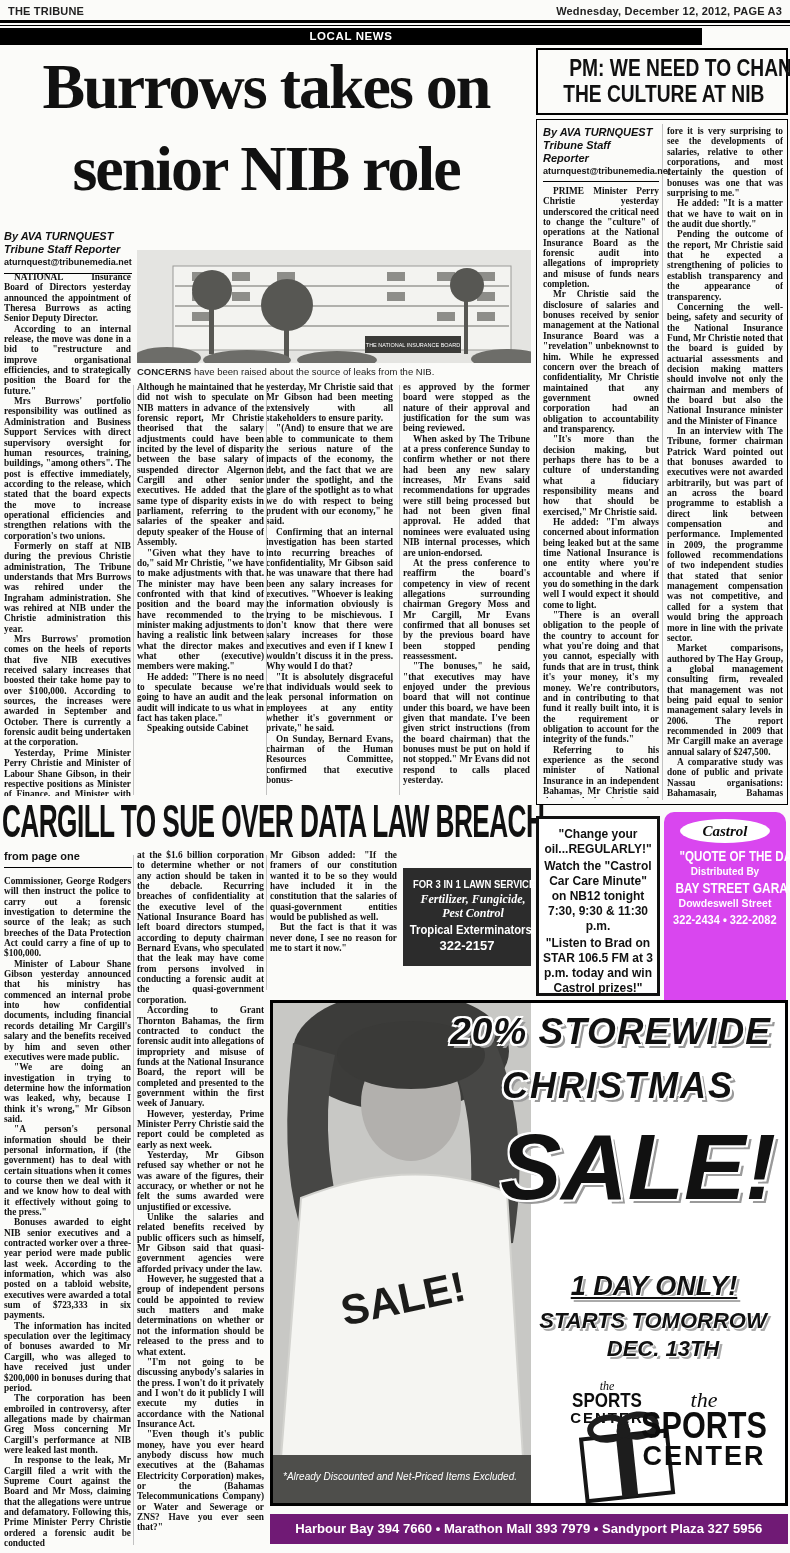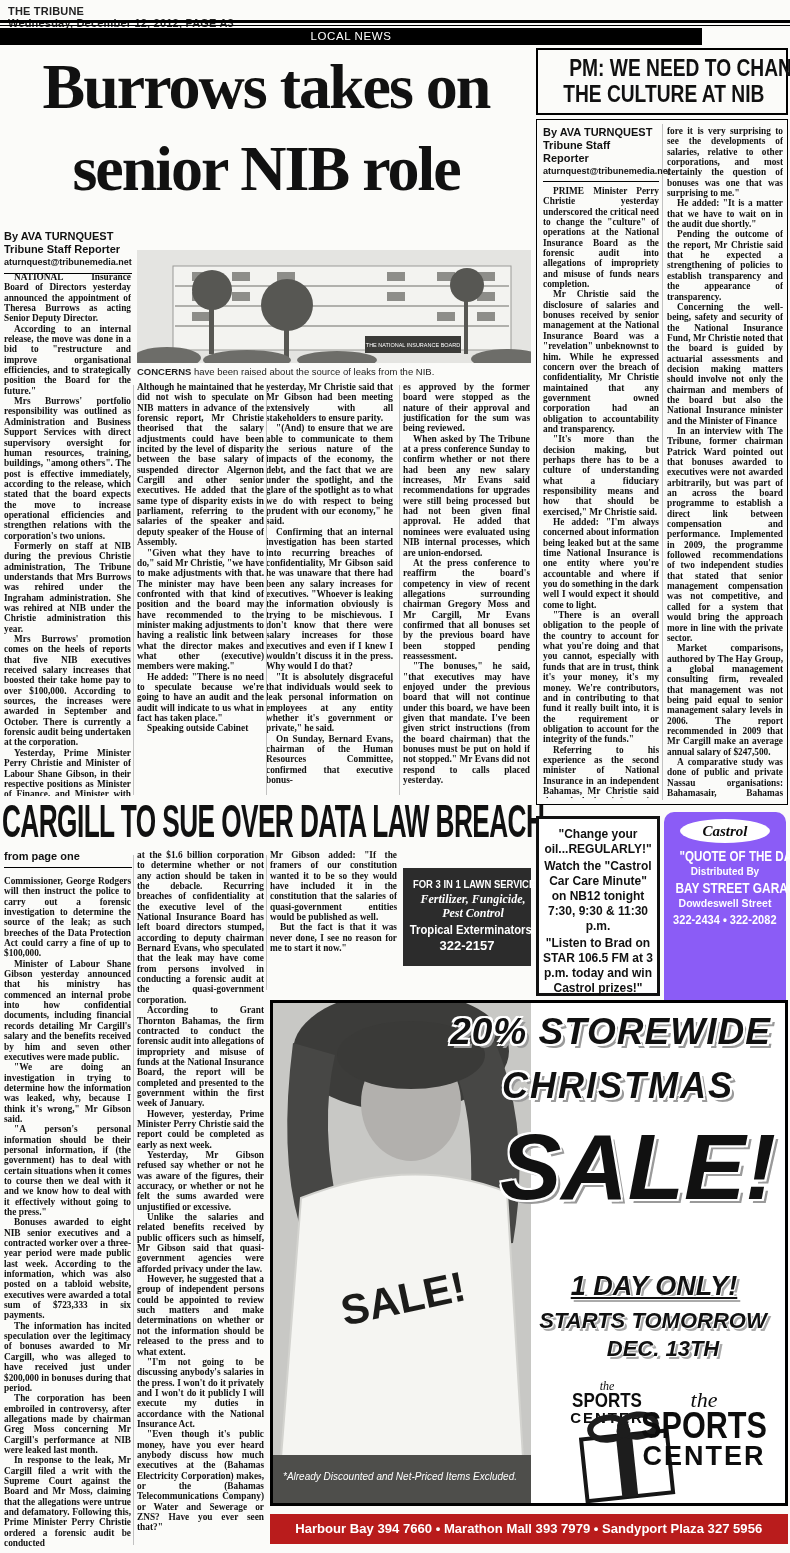--- a/index.html
+++ b/index.html
@@ -2,32 +2,32 @@
 <html><head>
 <meta charset="utf-8">
 <style>
   html,body{margin:0;padding:0;background:#8a8a8a;}
   .page{position:relative;width:790px;height:1553px;margin:0 auto;background:#fbfbf9;color:#111;
         font-family:"Liberation Sans",sans-serif;overflow:hidden;}
   .abs{position:absolute;}
 
   
   .masthead{top:5px;left:8px;right:8px;display:flex;justify-content:space-between;
-            font-size:11px;font-weight:bold;color:#222;letter-spacing:.2px;flex-direction:column;}
+            font-size:11px;font-weight:bold;color:#222;letter-spacing:.2px;}
   .rule-thick{top:20px;left:0;width:790px;height:3px;background:#000;}
   .rule-thin{top:25px;left:0;width:790px;height:1px;background:#000;}
   .section-bar{top:28px;left:0;width:702px;height:17px;background:#000;color:#fff;
-               font-size:11.5px;font-weight:normal;letter-spacing:.6px;text-align:center;line-height:17px;}
+               font-size:11.5px;font-weight:bold;letter-spacing:.6px;text-align:center;line-height:17px;}
 
   
   .b-headline{top:46px;left:0;width:532px;text-align:center;
               font-family:"Liberation Serif","DejaVu Serif",serif;font-weight:bold;
               font-size:64px;line-height:82px;letter-spacing:-2px;}
   .byline{left:4px;width:128px;border-bottom:1px solid #000;padding-bottom:5px;}
-  .byline .by{font-size:11px;font-weight:bold;line-height:13px;}
+  .byline .by{font-size:11px;font-weight:bold;line-height:13px;font-style:italic;}
   .byline .email{font-size:9px;font-weight:bold;line-height:12px;}
   .b-byline{top:230px;}
 
   .photo{top:250px;left:137px;width:394px;height:113px;}
   .caption{top:366px;left:137px;width:394px;font-size:9.5px;line-height:11px;color:#222;}
   .caption b{font-weight:bold;}
 
   .bodytext{font-family:"Liberation Serif","DejaVu Serif",serif;font-size:9.3px;line-height:10.35px;
             text-align:justify;overflow:hidden;}
   .bodytext p{margin:0;text-indent:10px;font-weight:bold;}
@@ -65,21 +65,21 @@
         padding-top:6px;box-sizing:border-box;}
   .lawn .t1{font-size:11px;font-weight:bold;display:inline-block;transform:scaleX(.86);white-space:nowrap;}
   .lawn .t2{font-family:"Liberation Serif",serif;font-style:italic;font-weight:bold;font-size:12px;line-height:14px;margin-left:12px;}
   .lawn .t4{font-size:12.5px;font-weight:bold;display:inline-block;transform:scaleX(.9);white-space:nowrap;line-height:15px;}
   .lawn .t5{font-size:13px;font-weight:bold;line-height:16px;}
 
   .oil{top:816px;left:536px;width:124px;height:180px;border:3px solid #111;background:#fff;box-sizing:border-box;
        text-align:center;padding:8px 3px;font-weight:bold;font-size:12px;line-height:15px;}
   .oil p{margin:0 0 2px;}
 
-  .castrol{top:812px;left:664px;width:122px;height:212px;background:#8b5cf6;border-radius:10px;color:#fff;
+  .castrol{top:812px;left:664px;width:122px;height:212px;background:#d946ef;border-radius:10px;color:#fff;
            text-align:center;box-sizing:border-box;padding-top:7px;}
   .c-logo{width:90px;height:24px;background:#fff;border-radius:50%;margin:0 auto 4px;line-height:24px;
           color:#0c0c0c;font-family:"Liberation Serif",serif;font-style:italic;font-weight:bold;font-size:15px;}
   .castrol .quote{font-size:14.5px;font-weight:bold;display:inline-block;transform:scaleX(.8);white-space:nowrap;line-height:18px;}
   .castrol .dist{font-size:10px;font-weight:bold;line-height:14px;}
   .castrol .garage{font-size:14px;font-weight:bold;display:inline-block;transform:scaleX(.85);white-space:nowrap;line-height:17px;}
   .castrol .street{font-size:10.5px;font-weight:bold;line-height:13px;}
   .castrol .phones{font-size:13px;font-weight:bold;display:inline-block;transform:scaleX(.85);white-space:nowrap;line-height:18px;}
 
   
@@ -101,21 +101,21 @@
   .sc-small .the{font-size:12px;line-height:10px;}
   .sc-small .sports{font-size:20px;line-height:19px;}
   .sc-small .center{font-size:15px;line-height:15px;}
   .sc-big{position:absolute;right:6px;top:388px;width:150px;}
   .sc-big .the{font-size:22px;line-height:18px;}
   .sc-big .sports{font-size:36px;line-height:34px;}
   .sc-big .center{font-size:27px;line-height:26px;}
   .gift{position:absolute;left:300px;top:398px;transform:rotate(-6deg);}
   .excl{position:absolute;left:10px;top:468px;width:256px;color:#fff;font-weight:normal;font-style:italic;font-size:10px;}
 
-  .bottom-bar{top:1514px;left:270px;width:518px;height:30px;background:#b91c1c;color:#fff;text-align:center;}
+  .bottom-bar{top:1514px;left:270px;width:518px;height:30px;background:#701a75;color:#fff;text-align:center;}
   .bottom-bar span{font-size:13.5px;font-weight:bold;line-height:30px;display:inline-block;transform:scaleX(.97);white-space:nowrap;}
 </style>
 </head>
 <body>
 
 <div class="page">
 
   <div class="abs masthead">
     <span>THE TRIBUNE</span>
     <span>Wednesday, December 12, 2012, PAGE A3</span>

